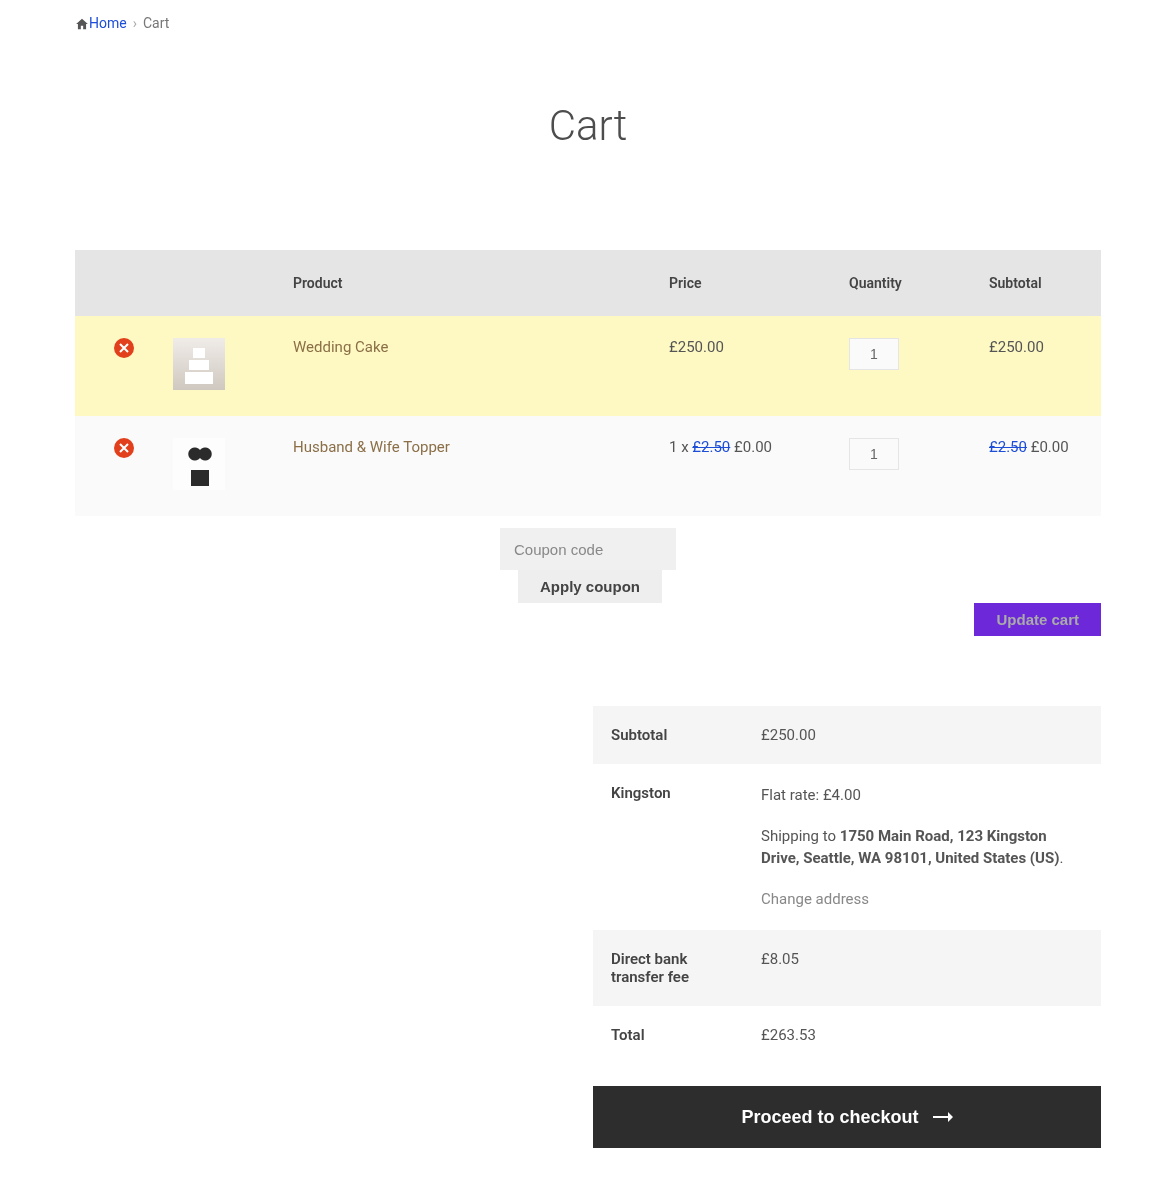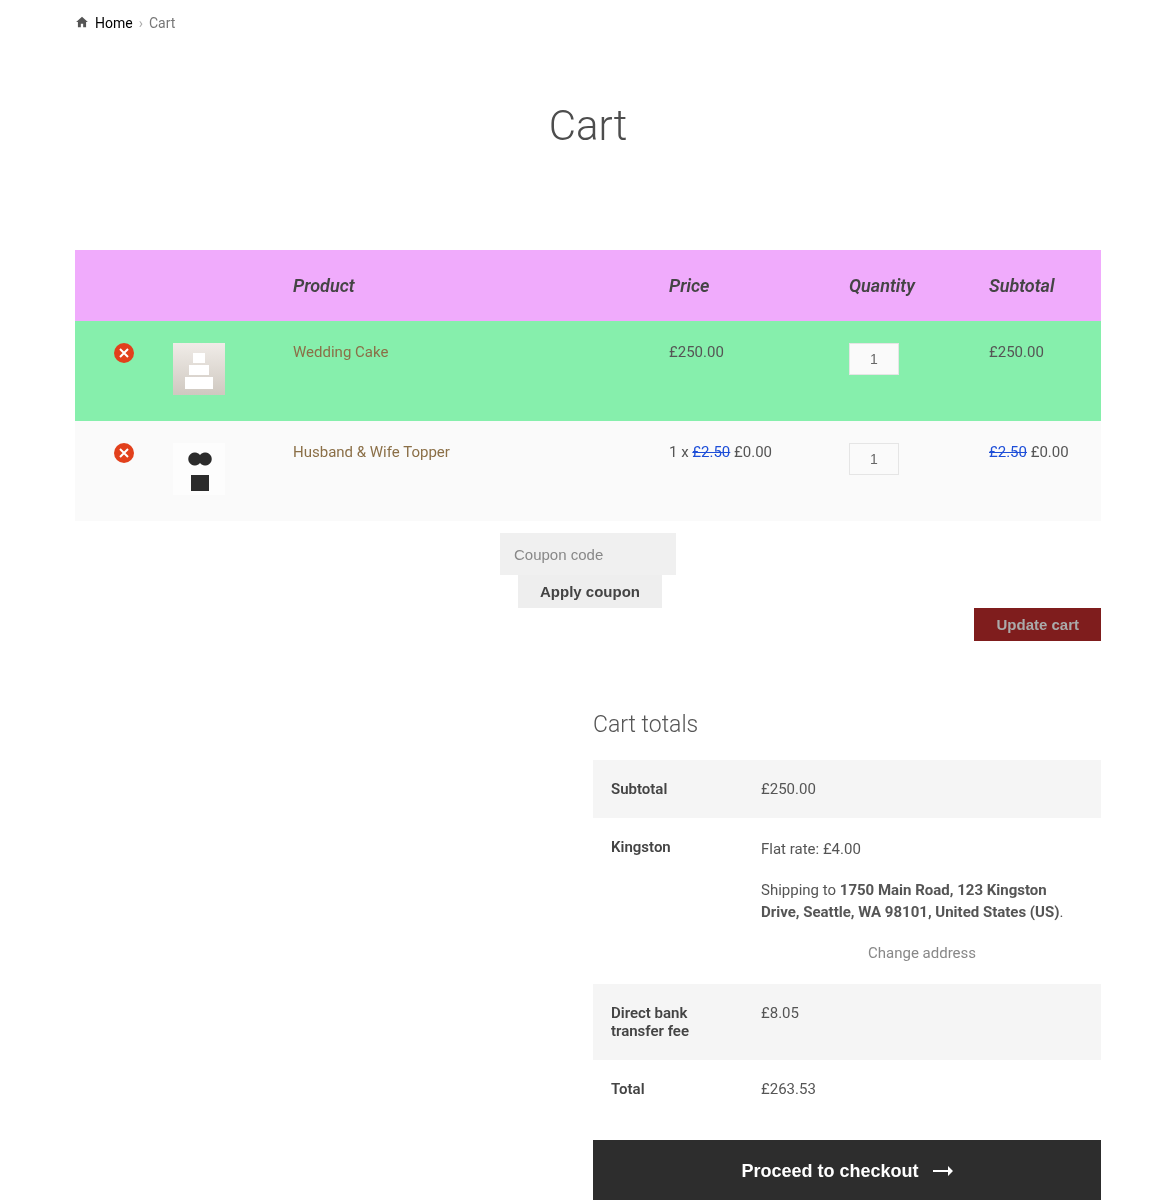--- a/index.html
+++ b/index.html
@@ -14,46 +14,45 @@
 
   
   .breadcrumb {
     font-size: 14px;
     color: #777;
     display: flex;
     align-items: center;
     gap: 6px;
     margin-bottom: 70px;
   }
-  .breadcrumb .home-link { color: #000000; display: flex; align-items: flex-start; gap: 6px; }
+  .breadcrumb .home-link { color: #1d4ed8; display: flex; align-items: flex-end; }
   .breadcrumb .sep { color: #aaa; }
   .breadcrumb .current { color: #777; }
   .home-icon { width: 14px; height: 14px; fill: #555; }
 
   h1.page-title {
     text-align: center;
     font-size: 42px;
     font-weight: 300;
     color: #4d4d4d;
     margin-bottom: 100px;
   }
 
   
   .cart-table { width: 100%; border-collapse: collapse; }
   .cart-table thead th {
-    background: #f0abfc;
+    background: #e5e5e5;
     text-align: left;
     padding: 25px 18px;
     font-weight: 600;
-    font-size: 18px;
+    font-size: 14px;
     color: #444;
-    font-style: italic;
   }
   .cart-table tbody td {
-    background: #86efac;
+    background: #fef9c3;
     padding: 22px 18px;
     font-size: 15px;
     color: #555;
     vertical-align: top;
   }
   .cart-table tbody tr:nth-child(even) td { background: #fafafa; }
   .col-remove { width: 80px; text-align: center !important; padding-left: 35px !important; }
   .col-thumb { width: 120px; }
   .col-product { }
   .col-price { width: 180px; }
@@ -139,21 +138,21 @@
     height: 33px;
     padding: 0 22px;
     border: none;
     background: #eeeeee;
     color: #444;
     font-weight: 600;
     font-size: 15px;
     cursor: pointer;
   }
   .btn.apply { margin-left: 4px; }
-  .btn.update { margin-left: auto; background: #7f1d1d; color: #aaa; }
+  .btn.update { margin-left: auto; background: #6d28d9; color: #aaa; }
   
   
   .totals-wrap {
     width: 508px;
     margin-left: auto;
     margin-top: 70px;
   }
   .totals-title {
     font-size: 23px;
     font-weight: 300;
@@ -170,21 +169,21 @@
   }
   .totals-table th {
     width: 150px;
     font-weight: 600;
     color: #444;
   }
   .totals-table td { color: #555; }
   .totals-table tr.odd th, .totals-table tr.odd td { background: #f5f5f5; }
   .totals-table tr.even th, .totals-table tr.even td { background: #ffffff; }
   .ship-block p { margin-bottom: 18px; line-height: 1.5; }
-  .ship-block p:last-child { margin-bottom: 0; text-align: center; }
+  .ship-block p:last-child { margin-bottom: 0; }
   .ship-block .addr { color: #555; }
   .ship-block .addr b { font-weight: 700; }
   .change-addr { color: #888; cursor: pointer; }
 
   .checkout-btn {
     display: flex;
     align-items: center;
     justify-content: center;
     gap: 14px;
     width: 100%;
@@ -278,21 +277,20 @@
   </tbody>
 </table>
 
 <div class="actions-row">
   <input class="coupon-input" type="text" placeholder="Coupon code" style="">
   <button class="btn apply">Apply coupon</button>
   <button class="btn update">Update cart</button>
 </div>
 
 <div class="totals-wrap">
-  <h2 class="totals-title">Cart totals</h2>
   <table class="totals-table">
     <tbody>
         <tr class="odd">
       <th>Subtotal</th>
       <td>£250.00</td>
     </tr>
     <tr class="even">
       <th>Kingston</th>
       <td class="ship-block">
         <p>Flat rate: £4.00</p>

